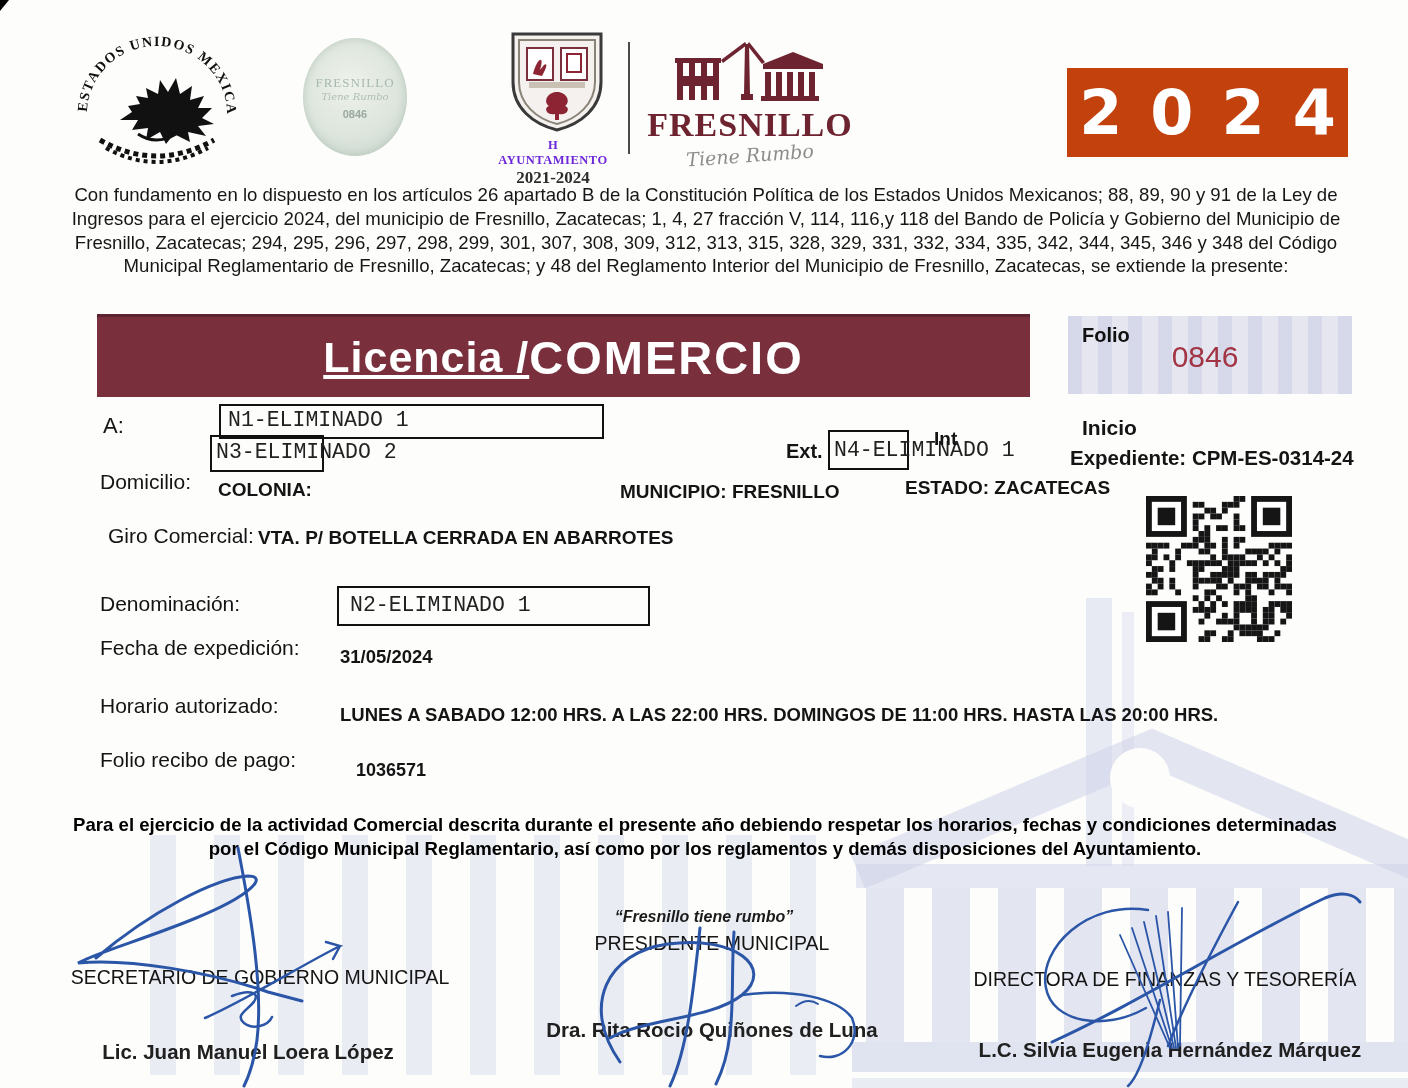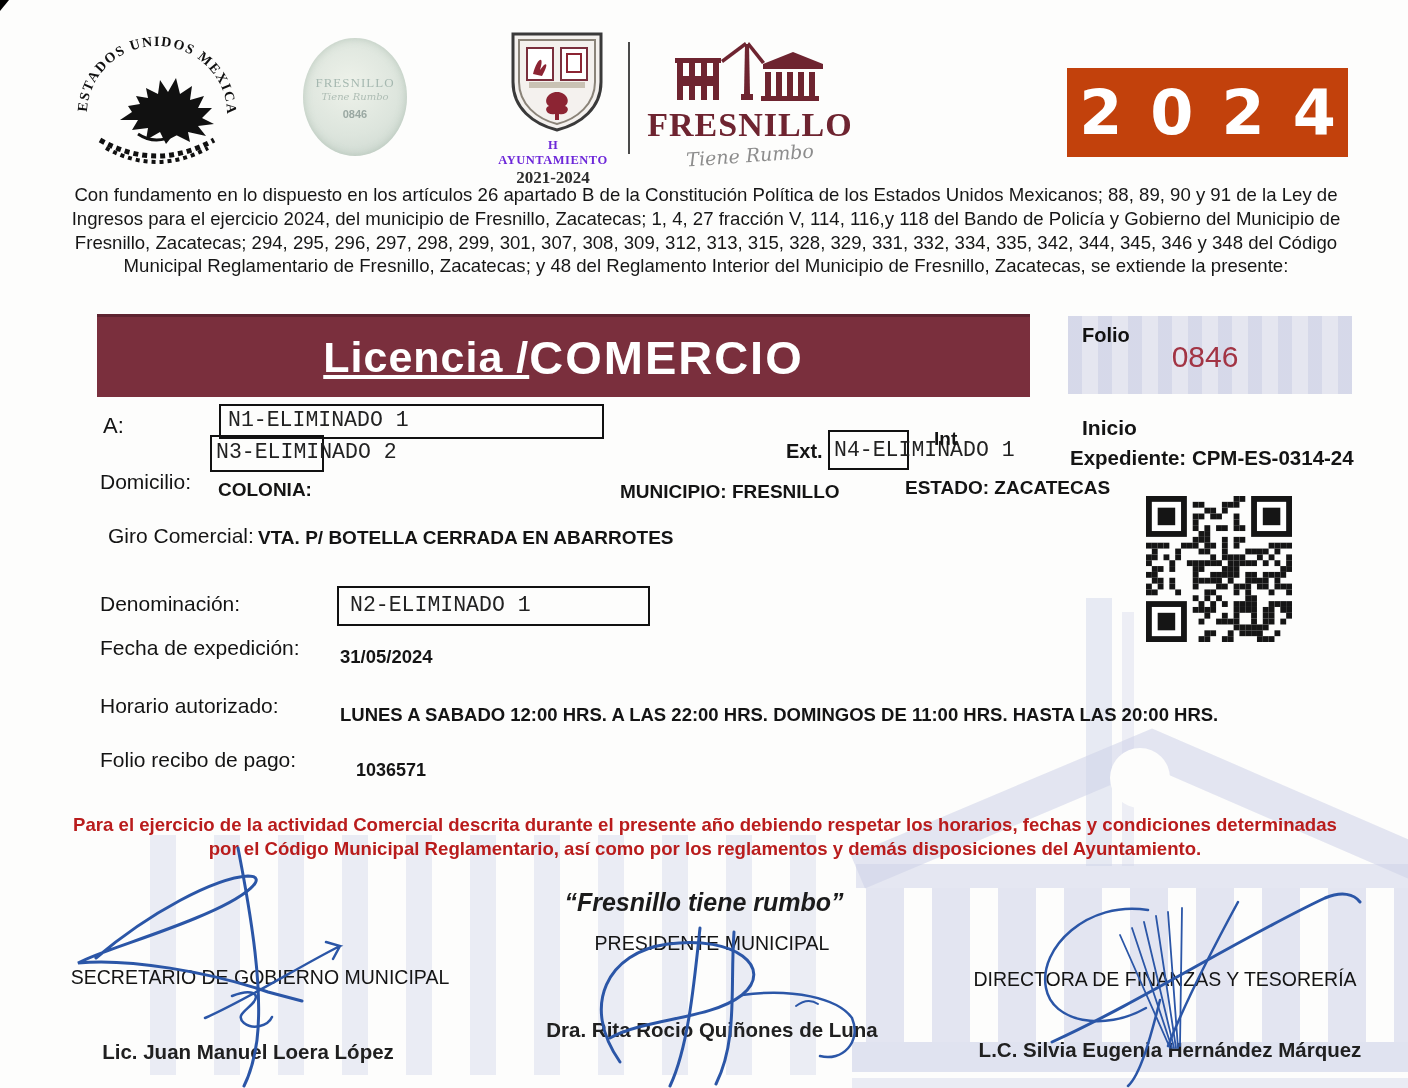--- a/index.html
+++ b/index.html
@@ -36,22 +36,22 @@
              background-image:repeating-linear-gradient(90deg,rgba(140,150,200,.17) 0 14px,rgba(255,255,255,0) 14px 30px);}
   .folio-label{left:1082px;top:324px;font-size:20px;font-weight:bold;color:#111;}
   .folio-value{left:1150px;top:340px;width:110px;text-align:center;font-size:30px;color:#a23444;}
   
   .lab{font-size:21px;color:#141414;}
   .val{font-weight:bold;font-size:19px;color:#141414;}
   .mono{font-family:"Liberation Mono",monospace;font-size:21.5px;color:#222;white-space:nowrap;}
   .fbox{border:2px solid #111;background:transparent;}
   .nowrap{white-space:nowrap;}
   
-  .bottom-par{left:64px;top:813px;width:1282px;text-align:center;font-weight:bold;font-size:18.6px;line-height:1.3;color:#b91c1c;}
-  .quote{left:0;top:888px;width:1408px;text-align:center;font-weight:bold;font-style:italic;font-size:25px;}
+  .bottom-par{left:64px;top:813px;width:1282px;text-align:center;font-weight:bold;font-size:18.6px;line-height:1.3;color:#000000;}
+  .quote{left:0;top:908px;width:1408px;text-align:center;font-weight:bold;font-style:italic;font-size:16px;}
   .sig-title{font-size:19.5px;color:#141414;white-space:nowrap;}
   .sig-name{font-weight:bold;font-size:20.5px;color:#202020;white-space:nowrap;}
   
   .wm{left:0;top:0;z-index:0;}
   .sig-svg{left:0;top:0;z-index:2;pointer-events:none;}
   .sig-svg path{stroke:#2b56a7;fill:none;stroke-linecap:round;}
   .corner{left:0;top:0;width:0;height:0;border-left:9px solid #000;border-bottom:11px solid transparent;}
   .qr{left:1146px;top:493px;width:146px;height:152px;}
 </style>
 </head>

